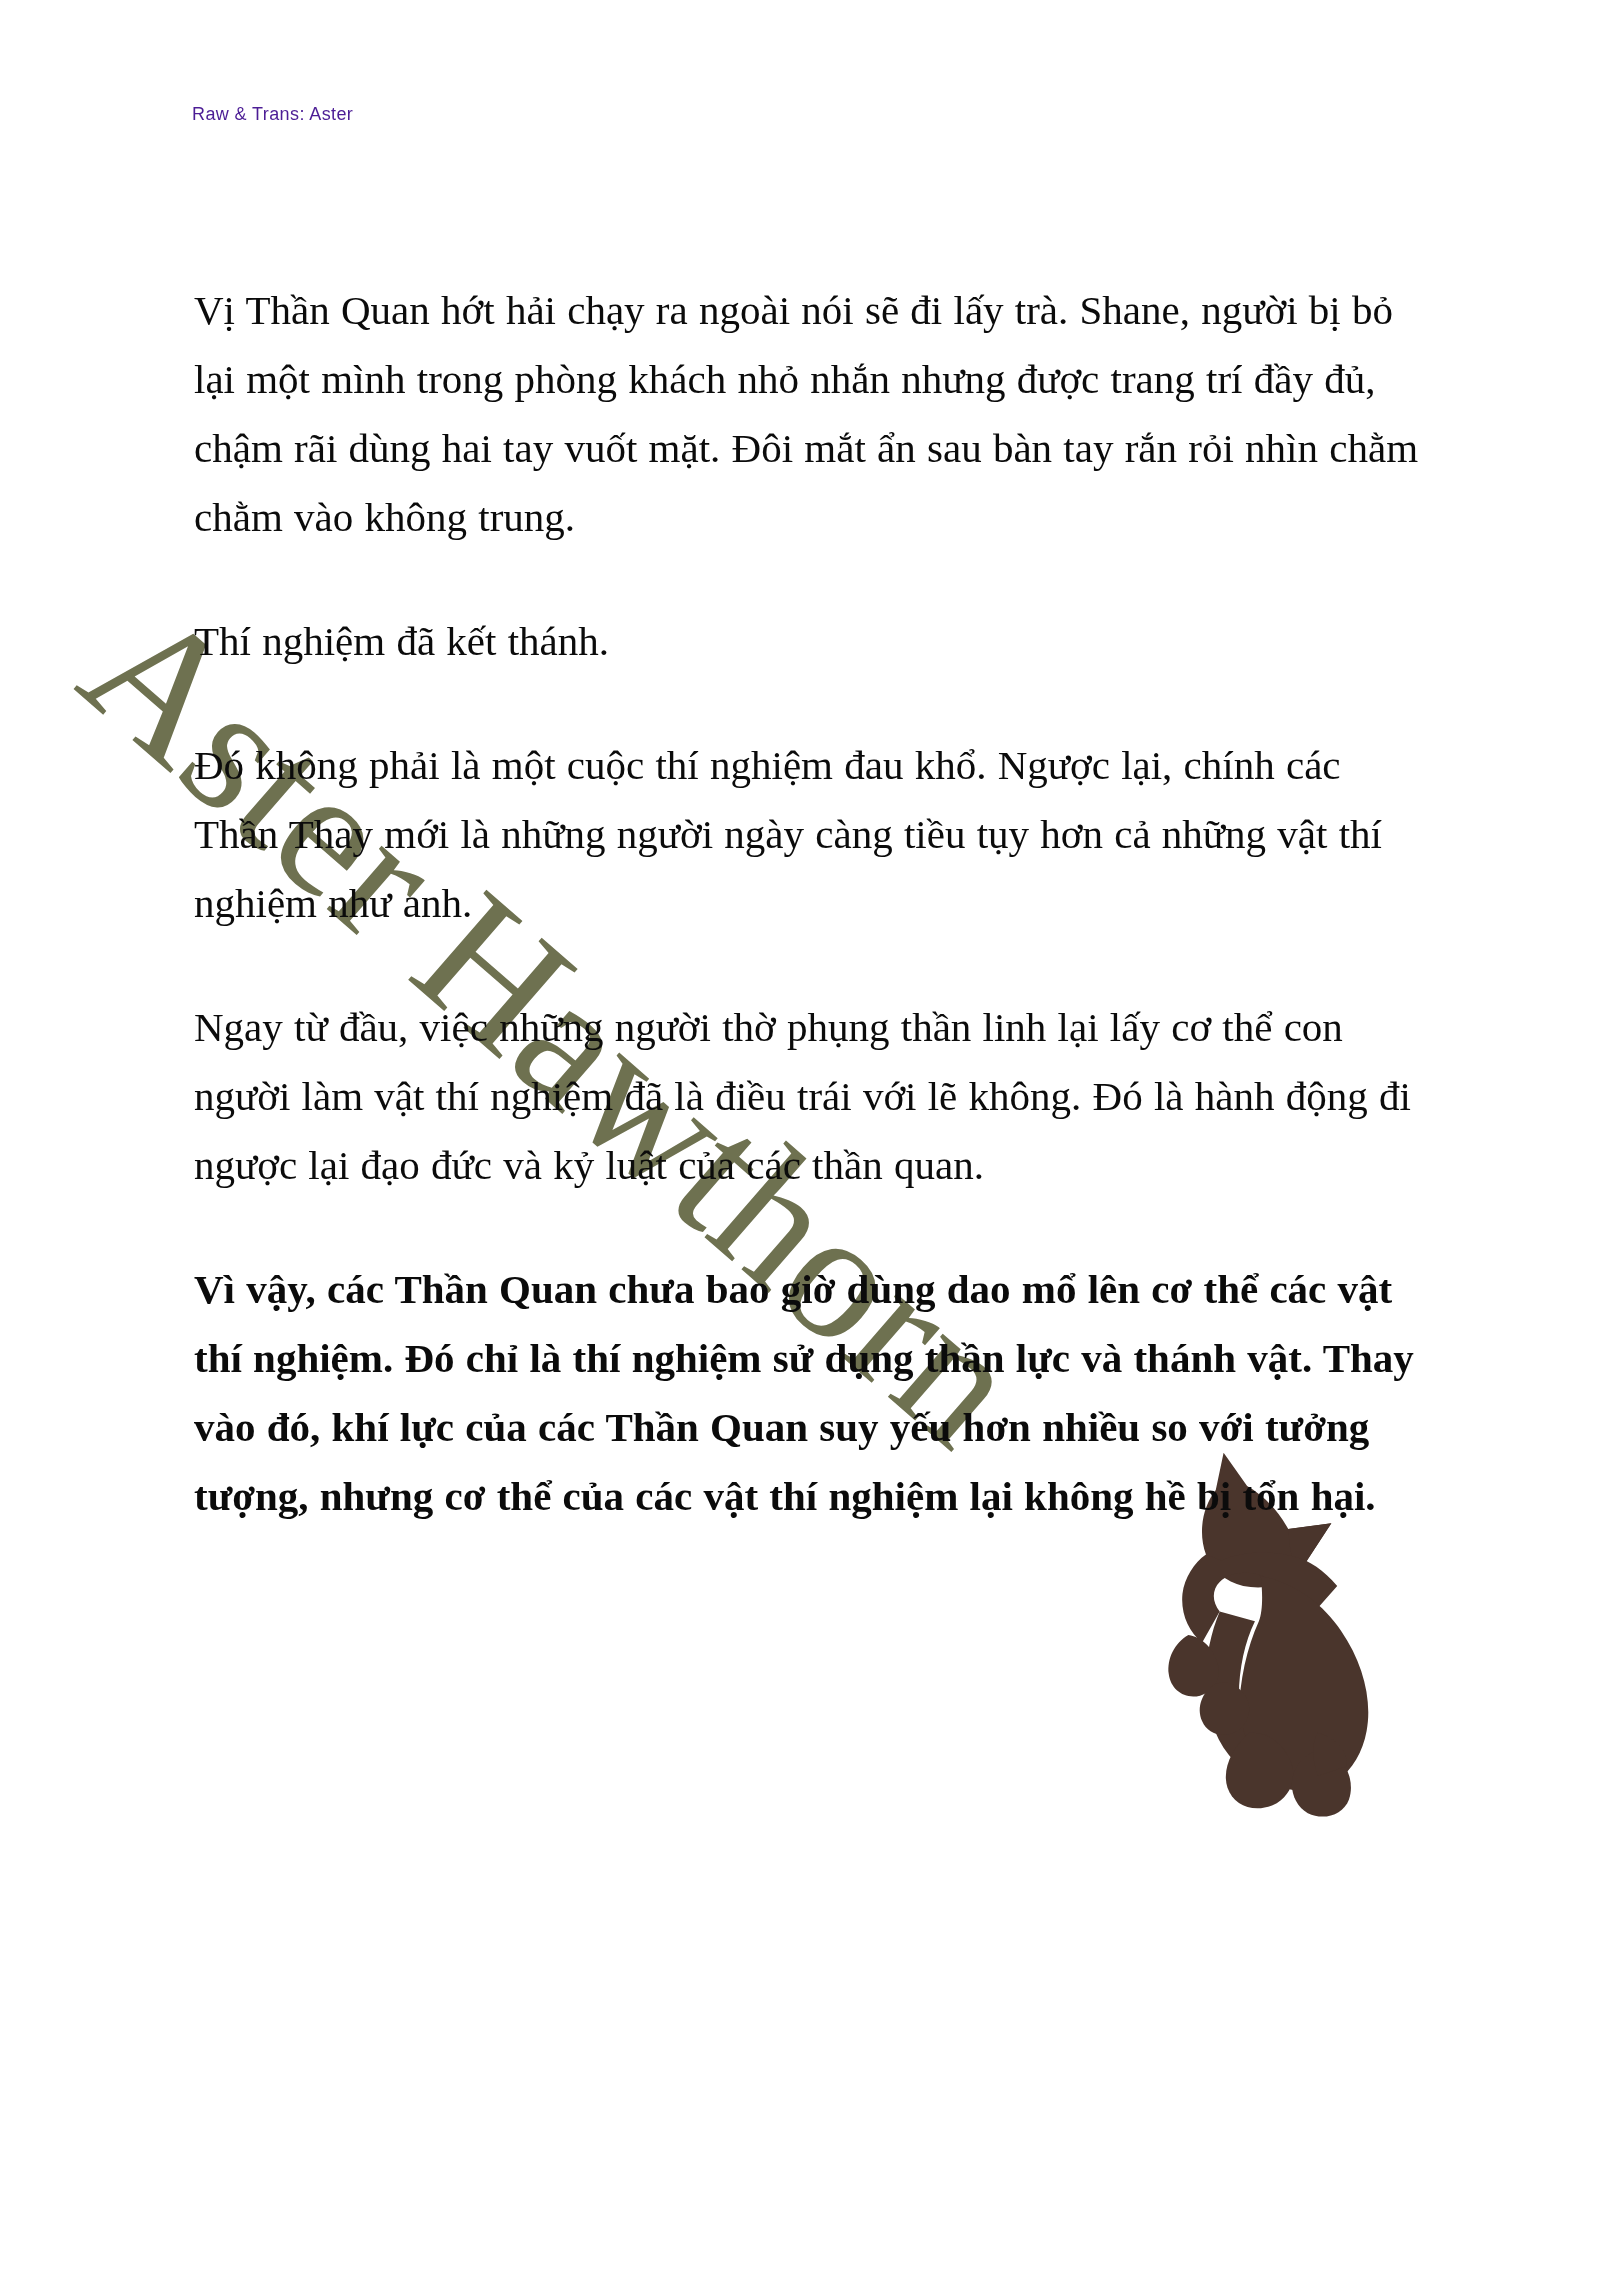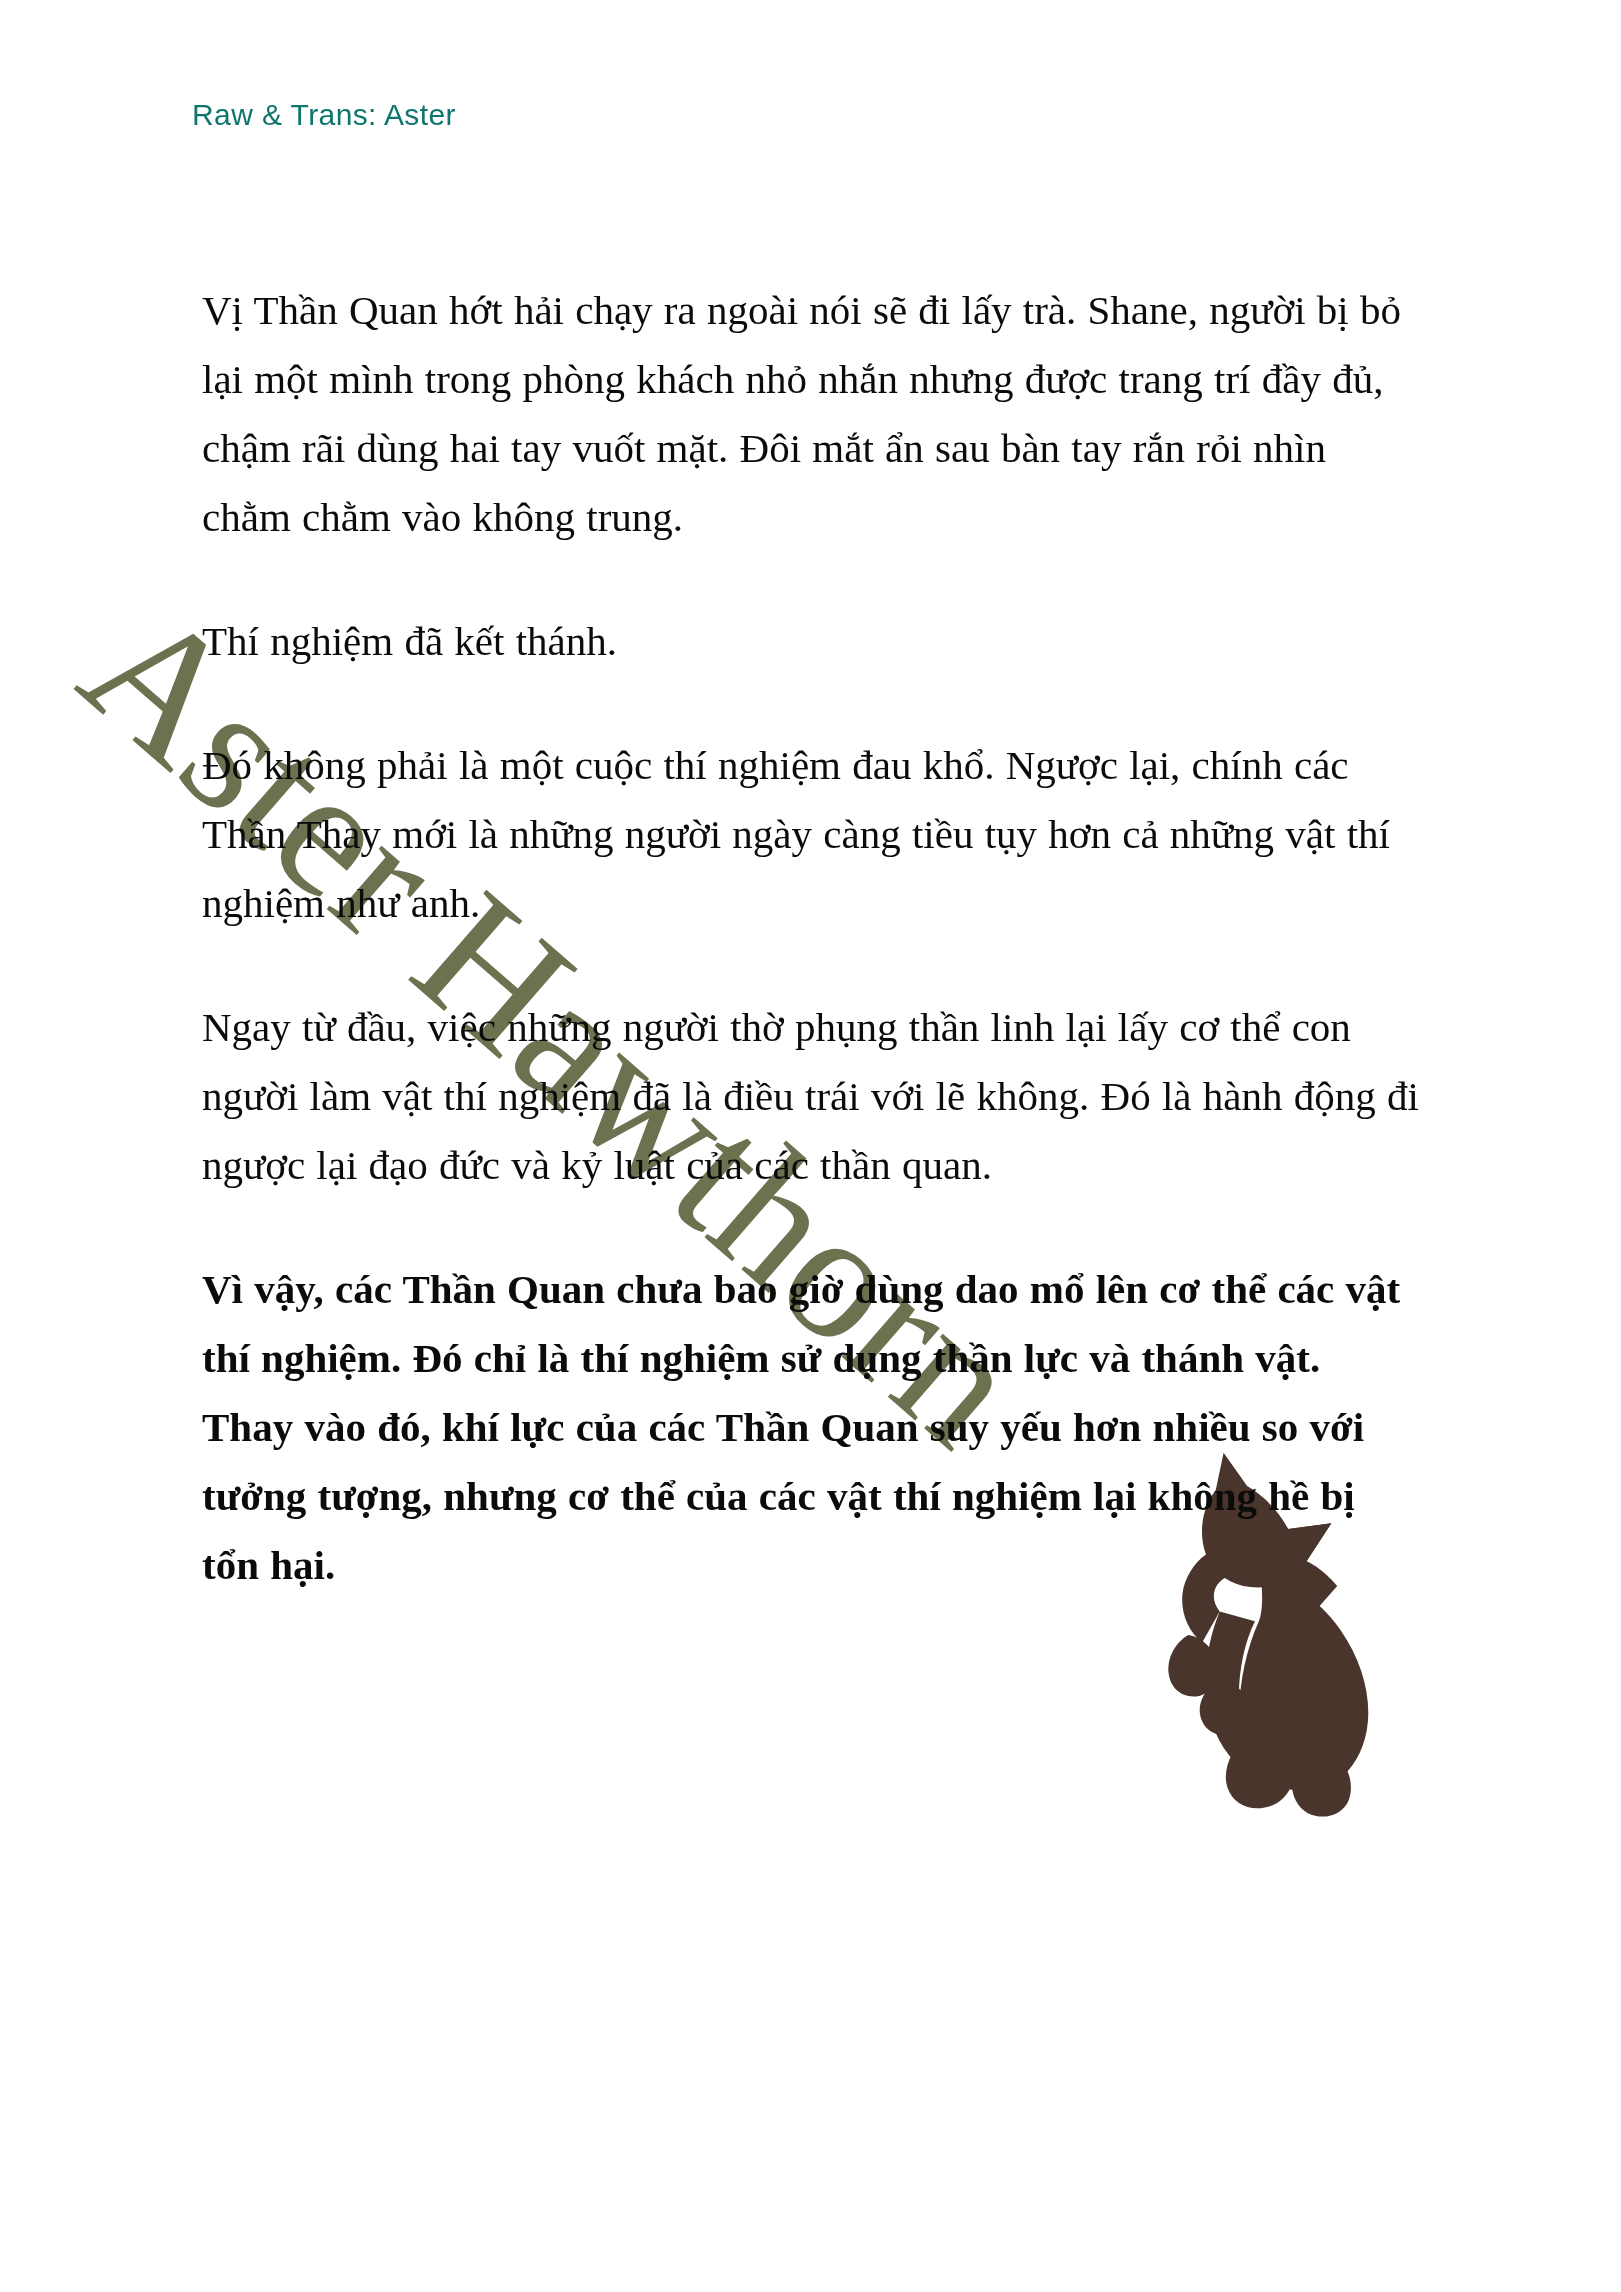--- a/index.html
+++ b/index.html
@@ -15,25 +15,25 @@
     width: 1621px;
     height: 2293px;
     background: #ffffff;
     overflow: hidden;
   }
 
   
   #page-header {
     position: absolute;
     left: 192px;
-    top: 98px;
+    top: 104px;
     font-family: "Liberation Sans", "DejaVu Sans", sans-serif;
-    font-size: 30px;
+    font-size: 18px;
     letter-spacing: 0.4px;
-    color: #0f766e;
+    color: #4c1d95;
     white-space: nowrap;
   }
 
   
   #watermark {
     position: absolute;
     left: 172px;
     top: 573px;
     width: 1078px;
     transform-origin: 0 0;
@@ -61,21 +61,21 @@
 
   
   #body-text {
     position: absolute;
     left: 194px;
     top: 276px;
     width: 1225px;
     z-index: 3;
   }
   .para {
-    margin: 0 0 55px 8px;
+    margin: 0 0 55px 0;
     font-size: 41px;
     line-height: 69px;
     color: #0b0b0b;
     font-family: "Liberation Serif", "DejaVu Serif", serif;
     text-align: left;
     word-spacing: 1px;
   }
   .para:last-child { margin-bottom: 0; font-weight: bold; }
 </style>
 </head>

